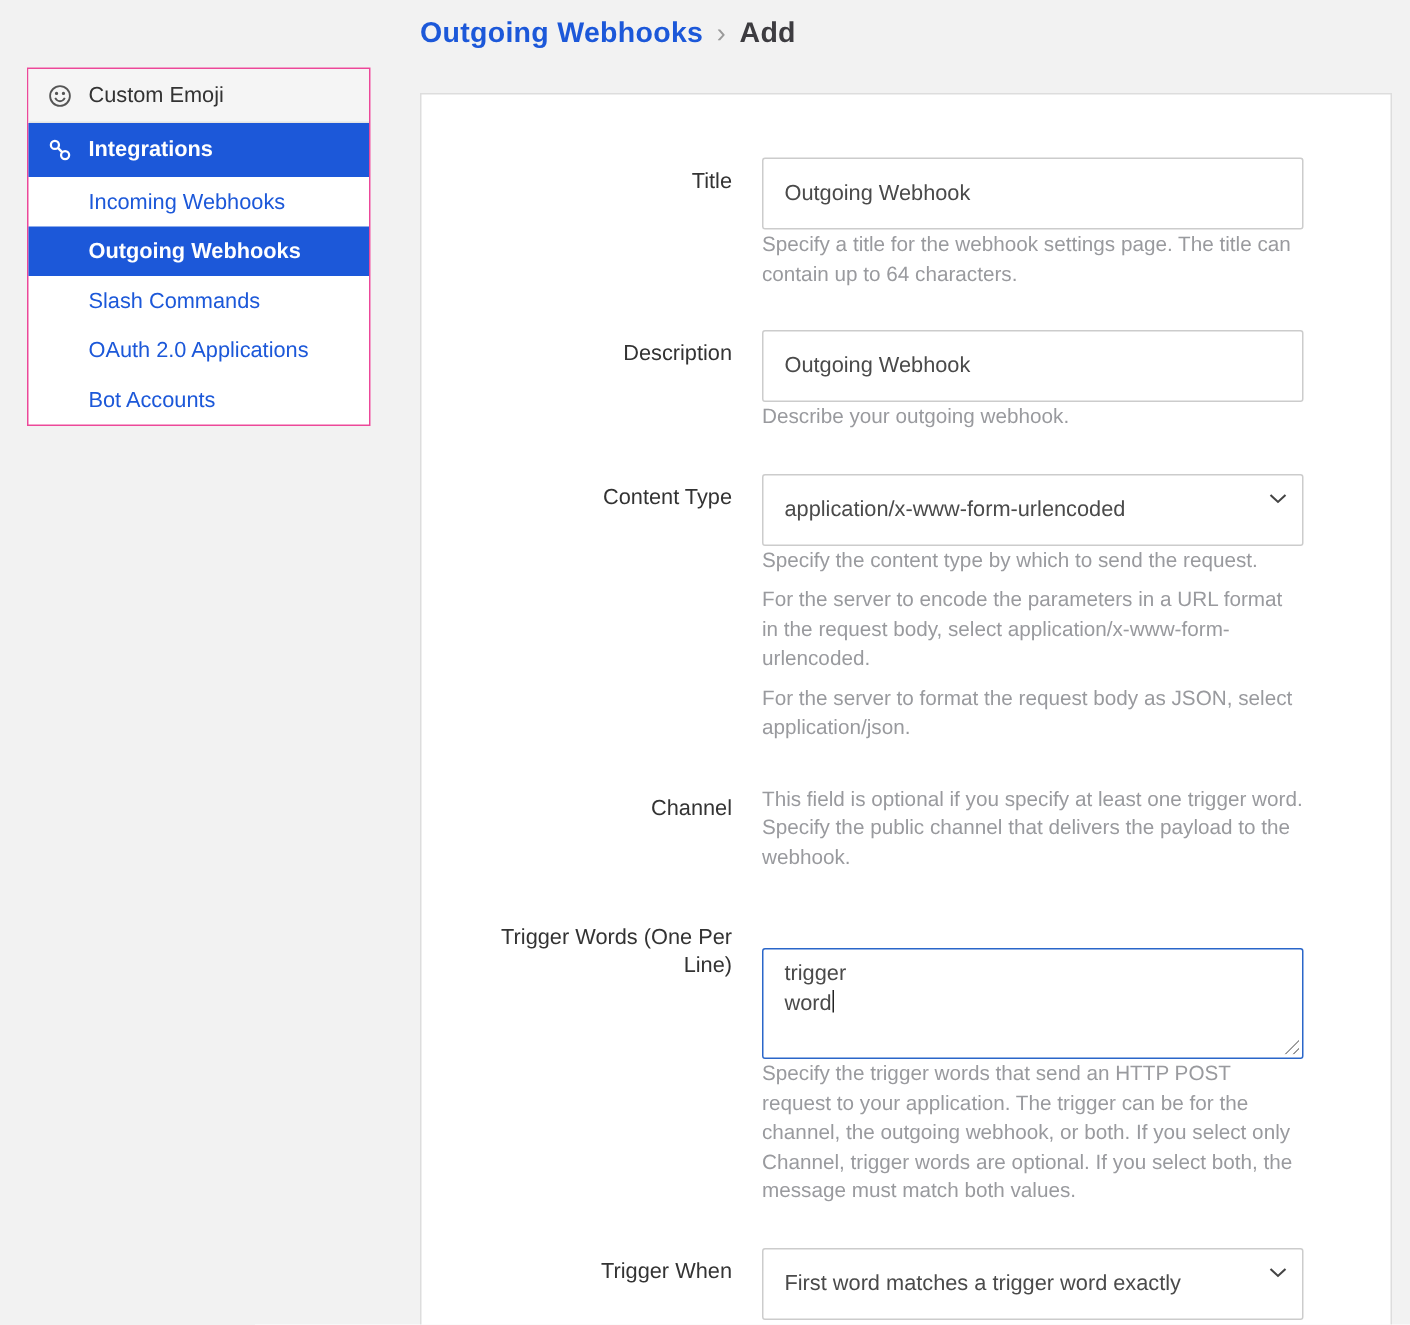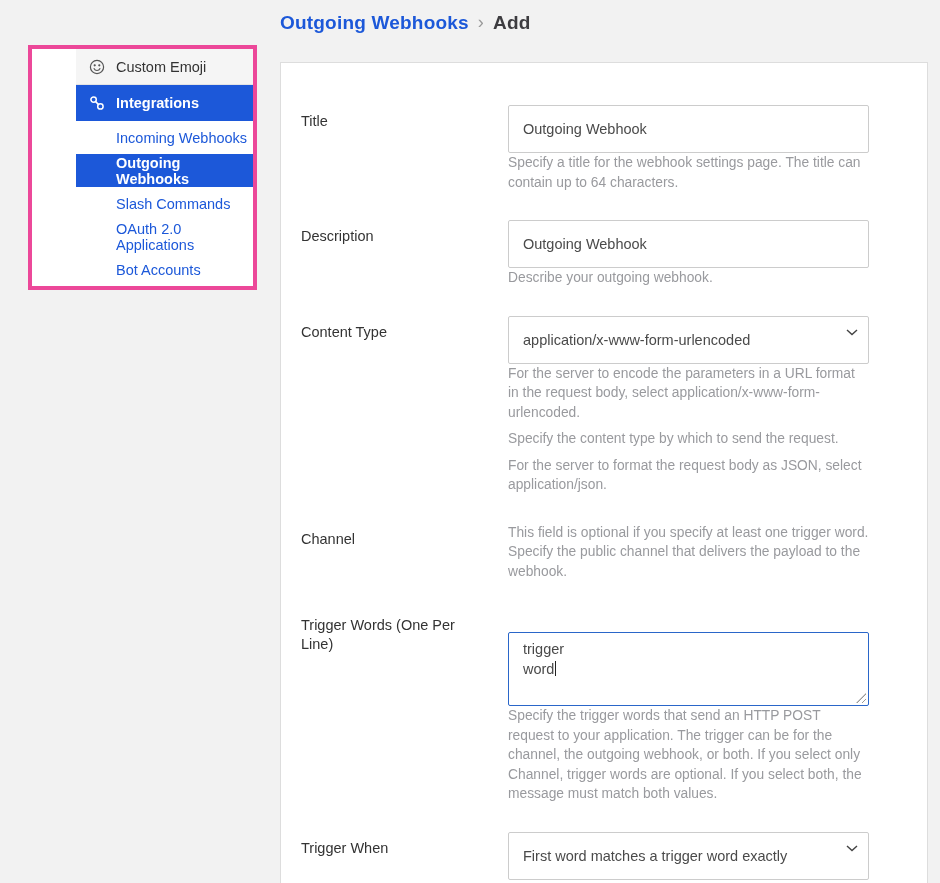--- a/index.html
+++ b/index.html
@@ -23,41 +23,41 @@
   .breadcrumb{
     position:absolute;left:280px;top:12px;
     display:flex;align-items:center;gap:9px;
     font-size:19px;font-weight:bold;letter-spacing:.2px;
   }
   .breadcrumb a{color:var(--accent);text-decoration:none;cursor:pointer;}
   .breadcrumb .sep{color:#9a9a9a;font-weight:400;font-size:18px;transform:translateY(-1px);}
   .breadcrumb .current{color:var(--text-dark);text-align:center;}
   
   .sidebar{
-    position:absolute;left:28px;top:45px;width:229px;
-    background:#fff;border:4px solid #ec4899;padding-left:44px;
+    position:absolute;left:18px;top:45px;width:229px;
+    background:#fff;border:1px solid #ec4899;
   }
   .side-item{
     display:flex;align-items:center;
     font-size:14.5px;cursor:pointer;
   }
   .side-item.top{height:36px;padding-left:13px;gap:11px;color:#333;}
   .side-item.top.plain{background:#f5f5f5;border-bottom:1px solid #e4e4e4;}
   .side-item.sub{height:33px;padding-left:40px;color:var(--accent);}
   .side-item.active{background:var(--accent);color:#fff;font-weight:600;}
   .side-item .ico{display:inline-flex;width:16px;height:16px;flex:none;}
   
   .panel{
     position:absolute;left:280px;top:62px;width:648px;height:860px;
     background:#fff;border:1px solid var(--panel-border);
     padding:42px 60px 0 20px;
   }
   .form-row{display:flex;margin-bottom:28px;}
   .form-row .lbl{
-    width:207px;flex:none;text-align:left;padding-right:20px;padding-top:7px;
+    width:207px;flex:none;text-align:right;padding-right:20px;padding-top:7px;
     font-size:14.5px;color:#333;line-height:1.3;
   }
   .form-row .ctl{width:361px;flex:none;}
   .tb,.sel{
     width:100%;height:48px;background:#fff;
     border:1px solid var(--input-border);border-radius:2px;
     padding:0 14px;font-size:14.5px;color:#4a4a4a;
     font-family:inherit;display:flex;align-items:center;
   }
   .selwrap{position:relative;cursor:pointer;}
@@ -158,22 +158,22 @@
       <div class="ctl">
         <div class="selwrap">
           <div class="sel">application/x-www-form-urlencoded</div>
           <span class="chev">
             <svg width="12" height="7" viewBox="0 0 12 7" fill="none" stroke="#444" stroke-width="1.4">
               <polyline points="1,1 6,5.6 11,1"></polyline>
             </svg>
           </span>
         </div>
         <div class="help">
+          <p>Specify the content type by which to send the request.</p>
           <p>For the server to encode the parameters in a URL format in the request body, select application/x-www-form-urlencoded.</p>
-          <p>Specify the content type by which to send the request.</p>
           <p>For the server to format the request body as JSON, select application/json.</p>
         </div>
       </div>
     </div>
     <div class="form-row">
       <div class="lbl">Channel</div>
       <div class="ctl">
         <div class="help">
           <p>This field is optional if you specify at least one trigger word. Specify the public channel that delivers the payload to the webhook.</p>
         </div>

